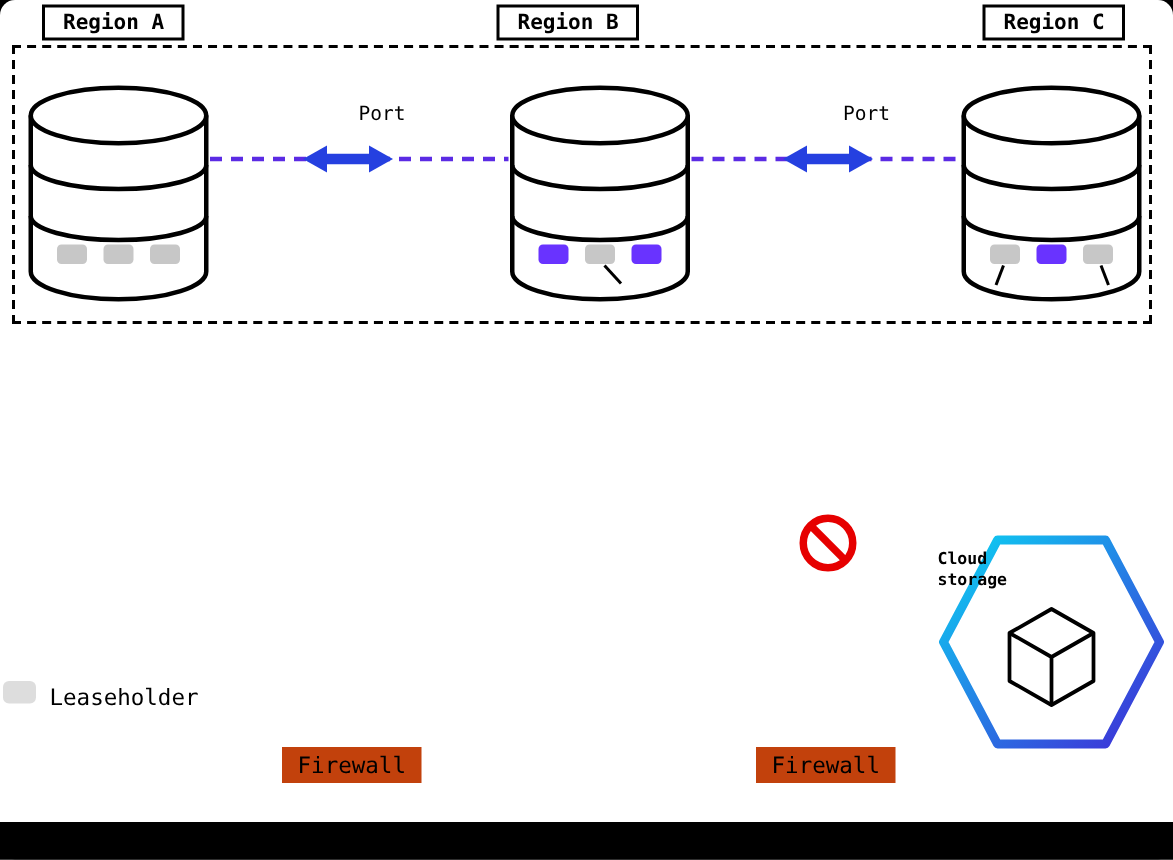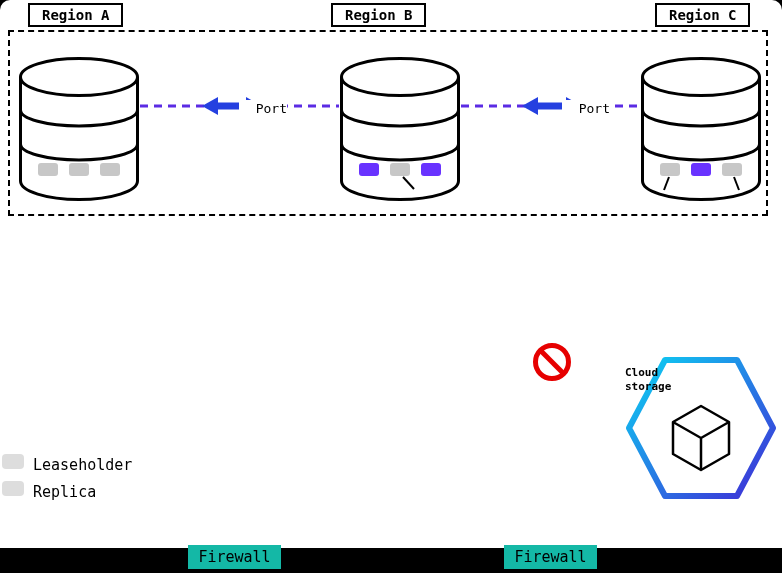--- a/index.html
+++ b/index.html
@@ -10,38 +10,38 @@
                 font-weight:bold;font-size:14px;line-height:20px;text-align:center;padding:0 12px;}
   .regions-box{position:absolute;left:8px;top:30px;width:760px;height:186px;
                border:2px dashed #000;box-sizing:border-box;}
   .db{position:absolute;top:56px;width:122px;height:146px;}
   .cyl-body,.cyl-top{fill:#fff;stroke:#000;stroke-width:3;}
   .cyl-sep{fill:none;stroke:#000;stroke-width:3;}
   .squares{position:absolute;left:0;top:107px;width:122px;display:flex;justify-content:center;gap:11px;}
   .sq{width:20px;height:13px;border-radius:3px;background:#ddd;}
   .sq-leaseholder{background:var(--leaseholder,#6933ff);}
   .sq-replica{background:var(--replica,#c7c7c7);}
-  .port-label{position:absolute;top:100px;width:48px;height:18px;background:#fff;
-              font-size:13px;line-height:18px;text-align:right;}
+  .port-label{position:absolute;top:68px;width:48px;height:18px;background:#fff;
+              font-size:13px;line-height:18px;text-align:left;}
   .overlay{position:absolute;left:0;top:0;pointer-events:none;}
   .dash{stroke:var(--dash-line,#5b2be4);stroke-width:3;stroke-dasharray:8 6;fill:none;}
   .arrow-shaft{stroke:var(--arrow,#2540e0);stroke-width:7;}
   .arrow-head{fill:var(--arrow,#2540e0);}
   .tick{stroke:#000;stroke-width:2;}
   .no-circle{fill:none;stroke:var(--prohibited,#e60000);stroke-width:5;}
   .no-slash{stroke:var(--prohibited,#e60000);stroke-width:5;}
   .hex-shape{fill:#fff;stroke:url(#hexgrad);stroke-width:6;stroke-linejoin:round;}
   .cube{fill:none;stroke:#000;stroke-width:2.5;stroke-linejoin:round;}
   .hex-label{position:absolute;left:625px;top:366px;width:152px;text-align:left;
              font-size:11px;font-weight:bold;line-height:1.25;}
   .hex-label span{display:inline-block;width:72px;}
   .legend-row{position:absolute;left:2px;height:22px;display:flex;align-items:flex-start;gap:5px;}
   .legend-swatch{width:22px;height:15px;border-radius:4px;flex:none;background:#ddd;}
   .legend-text{background:#fff;font-size:15px;line-height:22px;padding:0 4px;white-space:nowrap;}
-  .firewall-label{position:absolute;top:545px;width:93px;height:24px;background:#14b8a6;
+  .firewall-label{position:absolute;top:498px;width:93px;height:24px;background:#c2410c;
                   font-size:15px;line-height:24px;text-align:center;}
 </style>
 </head>
 <body>
 
 <div class="canvas">
   <div class="diagram-bg"></div>
 
   <div class="region-label" style="left:28px">Region A</div>
   <div class="region-label" style="left:331px">Region B</div>
@@ -136,20 +136,16 @@
     </g>
   </svg>
   <div class="hex-label">
     <span>Cloud storage</span>
   </div>
 
   <div class="legend-row" style="top:454px">
     <span class="legend-swatch sq-leaseholder"></span>
     <span class="legend-text">Leaseholder</span>
   </div>
-  <div class="legend-row" style="top:481px">
-    <span class="legend-swatch sq-replica"></span>
-    <span class="legend-text">Replica</span>
-  </div>
 
   <div class="firewall-label" style="left:188px">Firewall</div>
   <div class="firewall-label" style="left:504px">Firewall</div>
 </div>
 
 </body></html>

